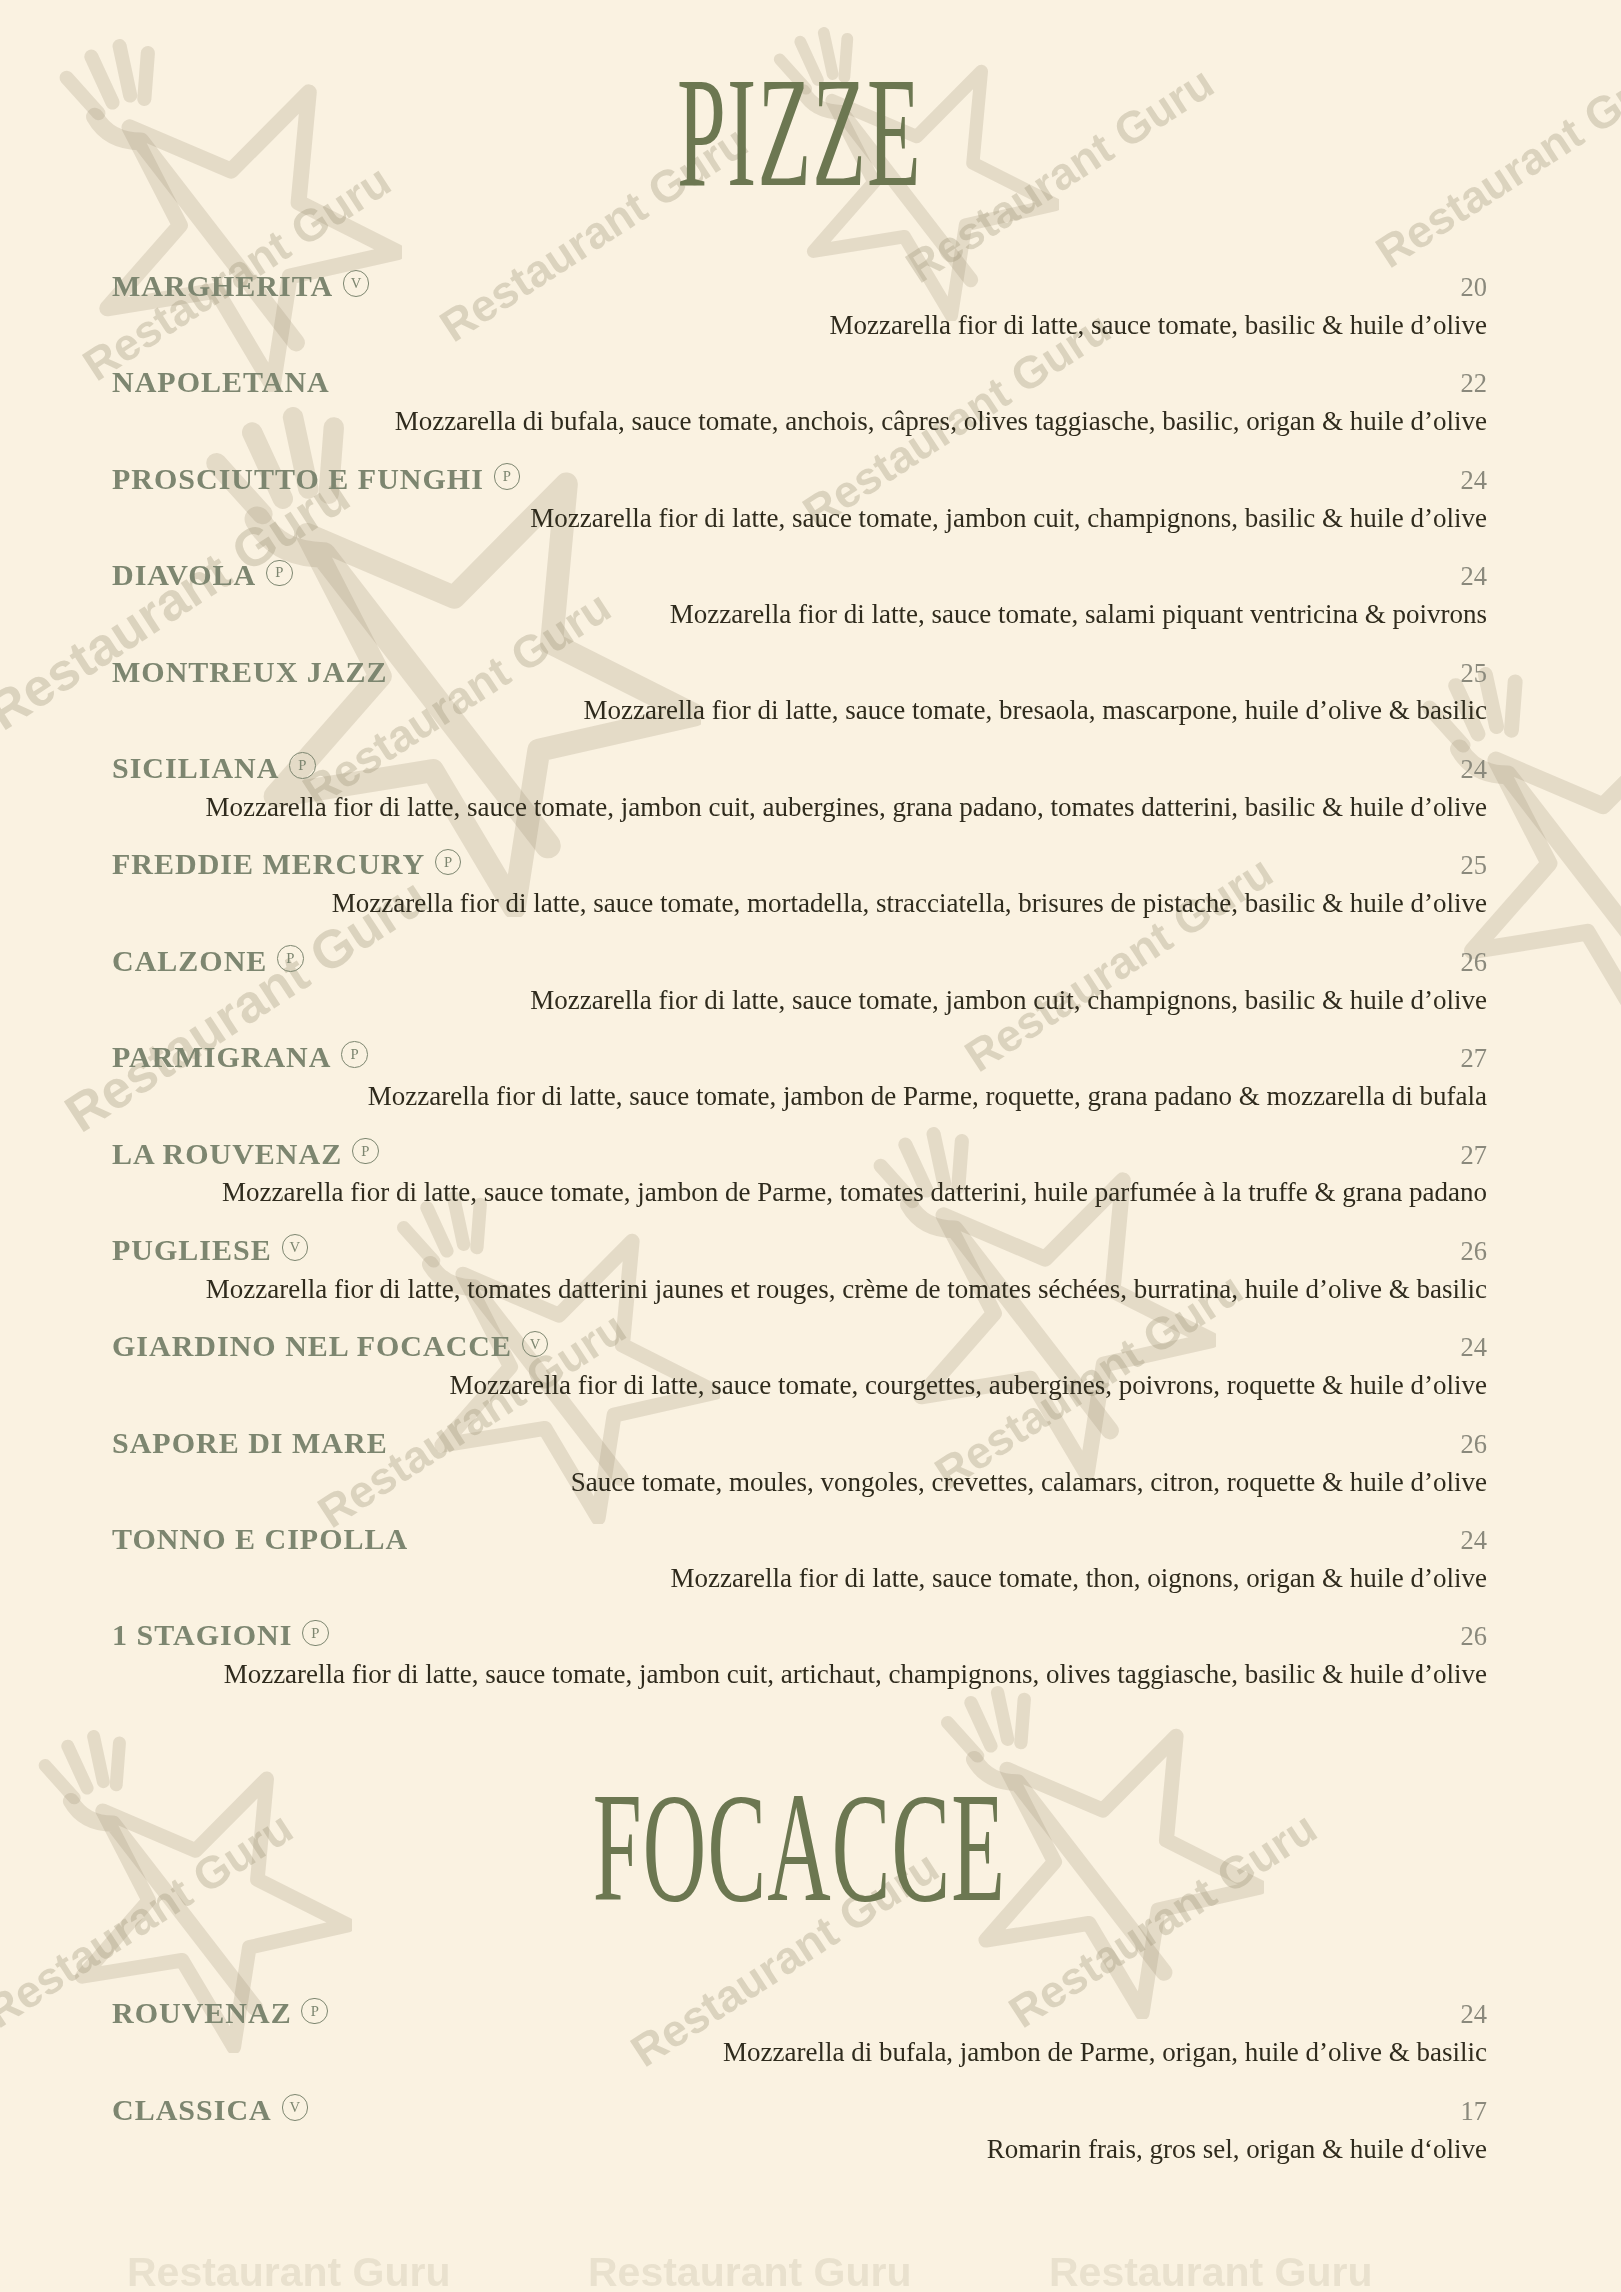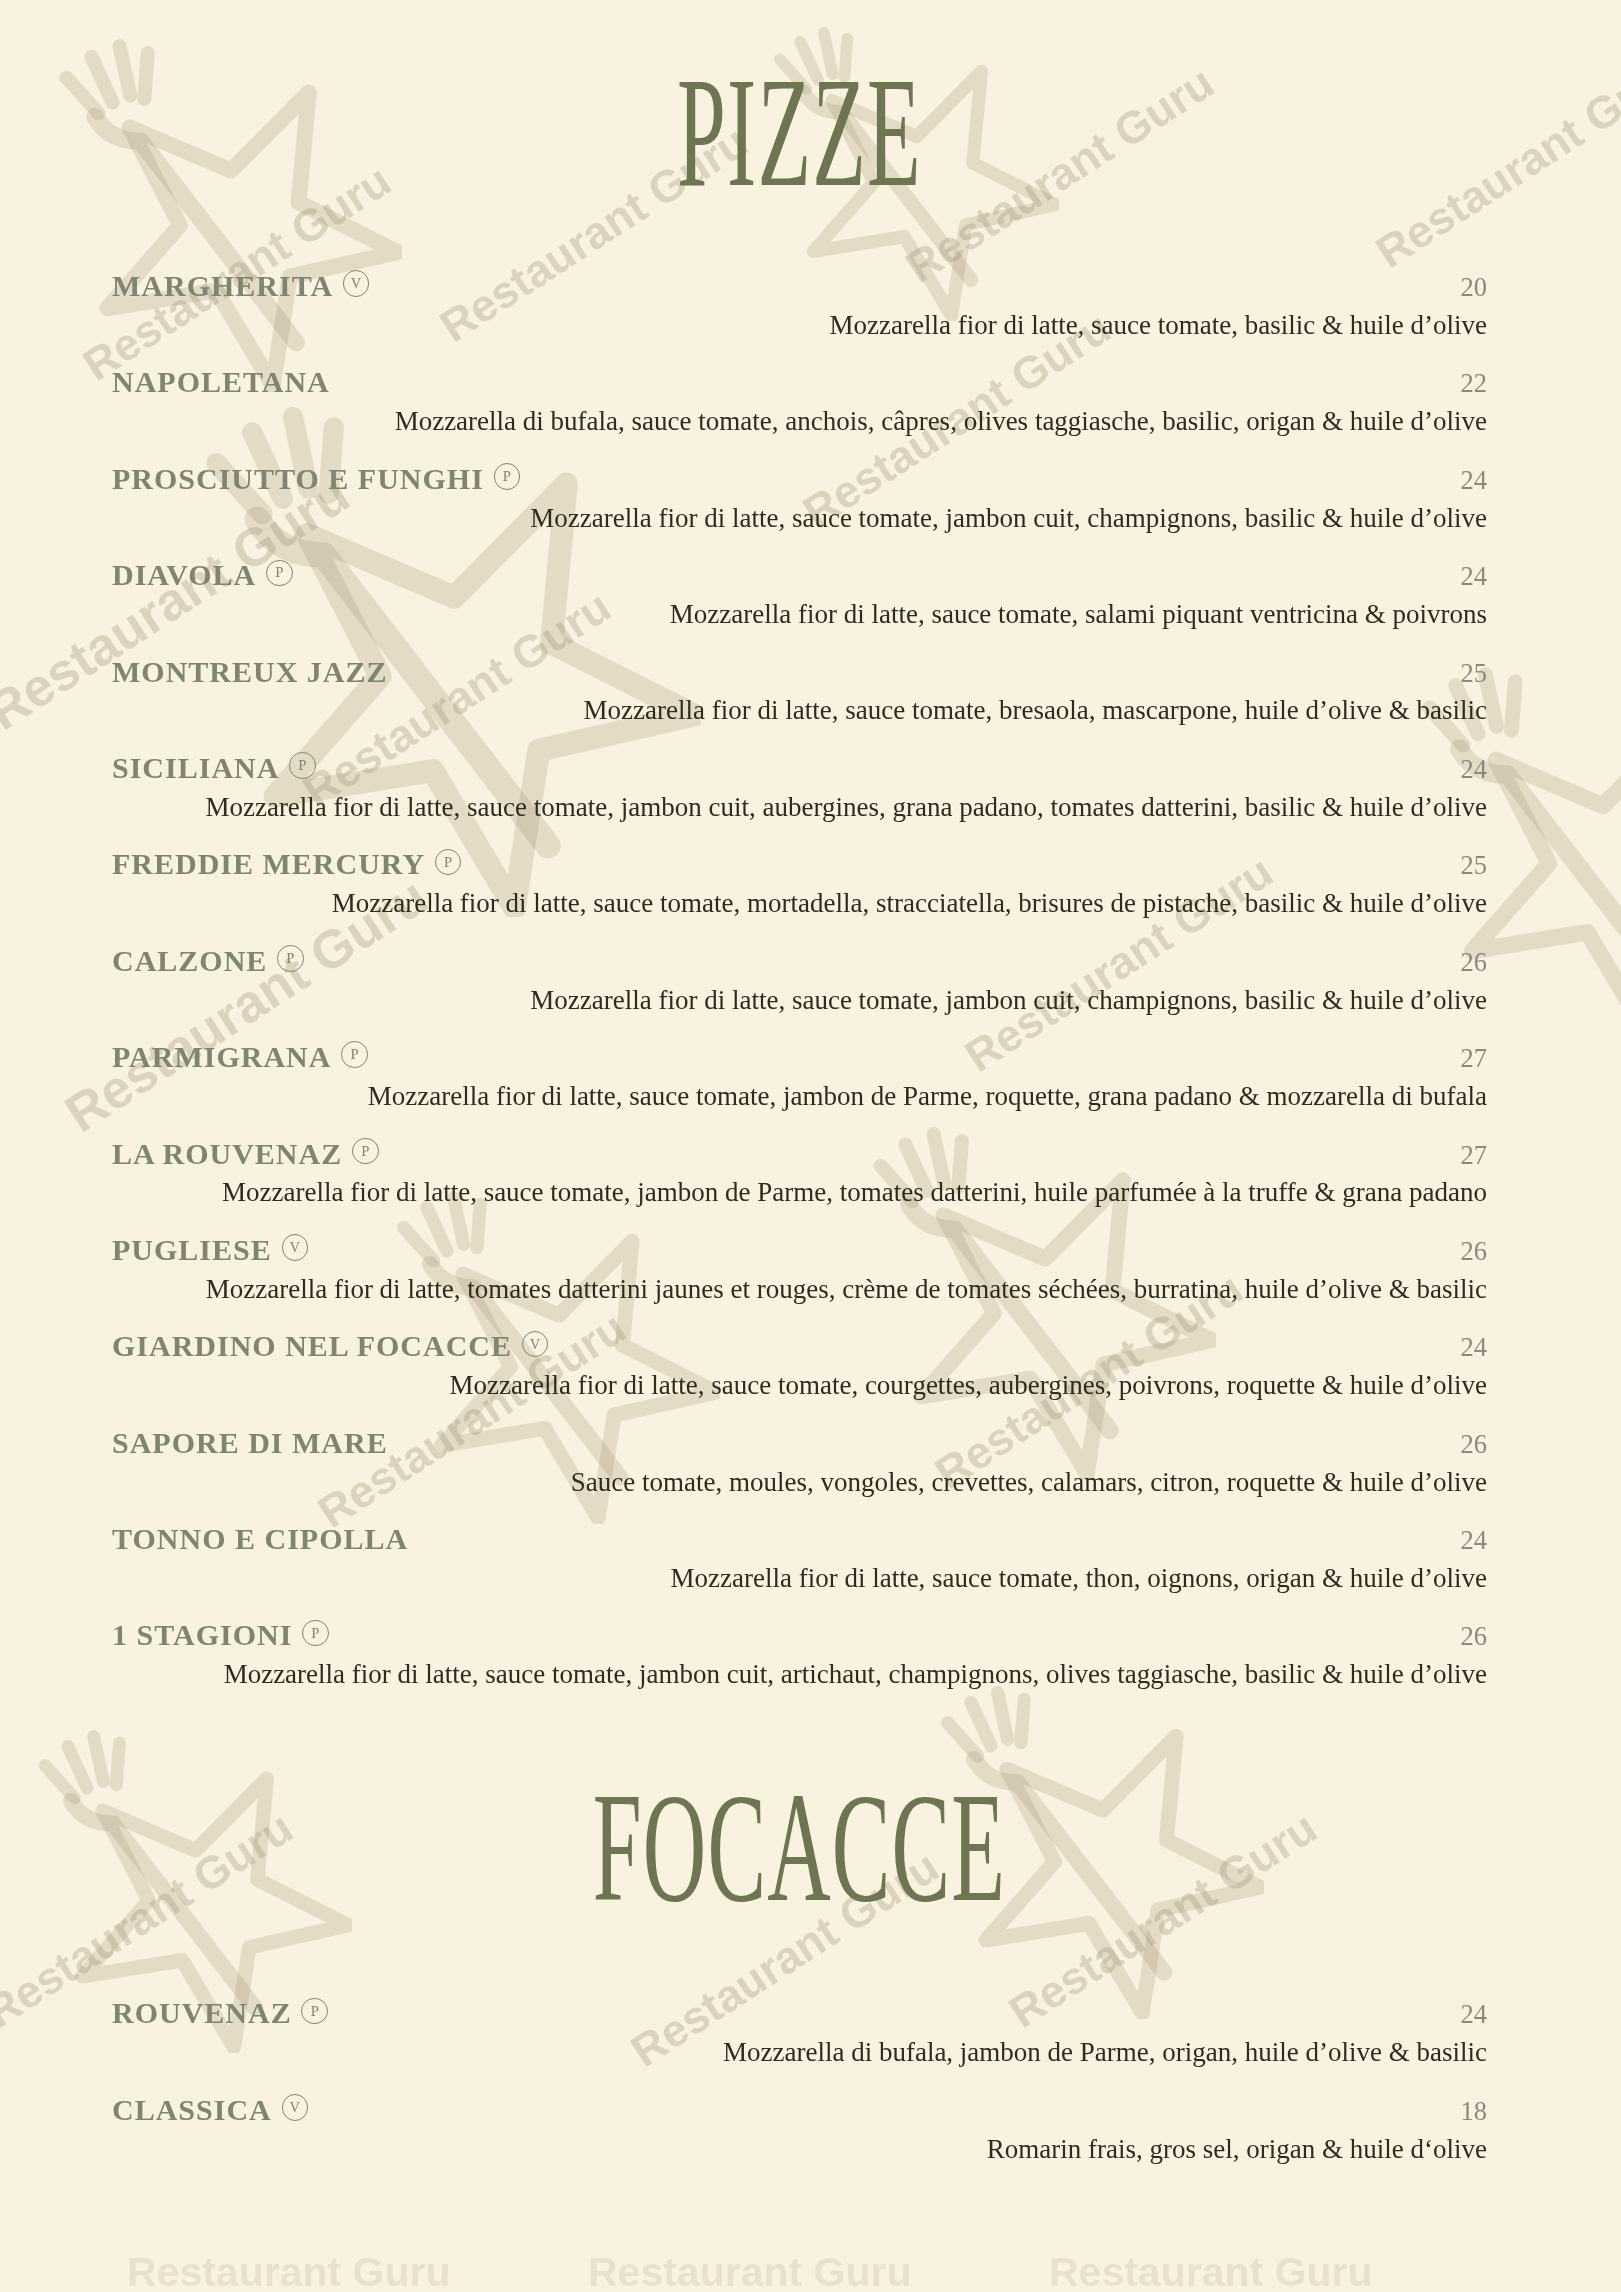--- a/index.html
+++ b/index.html
@@ -278,21 +278,21 @@
       <span class="badge">P</span>
       <span class="price">24</span>
     </div>
     <div class="desc">Mozzarella di bufala, jambon de Parme, origan, huile d’olive &amp; basilic</div>
   </div>
 
   <div class="item">
     <div class="item-title-row">
       <span class="item-name">CLASSICA</span>
       <span class="badge">V</span>
-      <span class="price">18</span>
+      <span class="price">17</span>
     </div>
     <div class="desc">Romarin frais, gros sel, origan &amp; huile d‘olive</div>
   </div>
 </div>
     </section>
 
   </div>
 </div>
 
 

